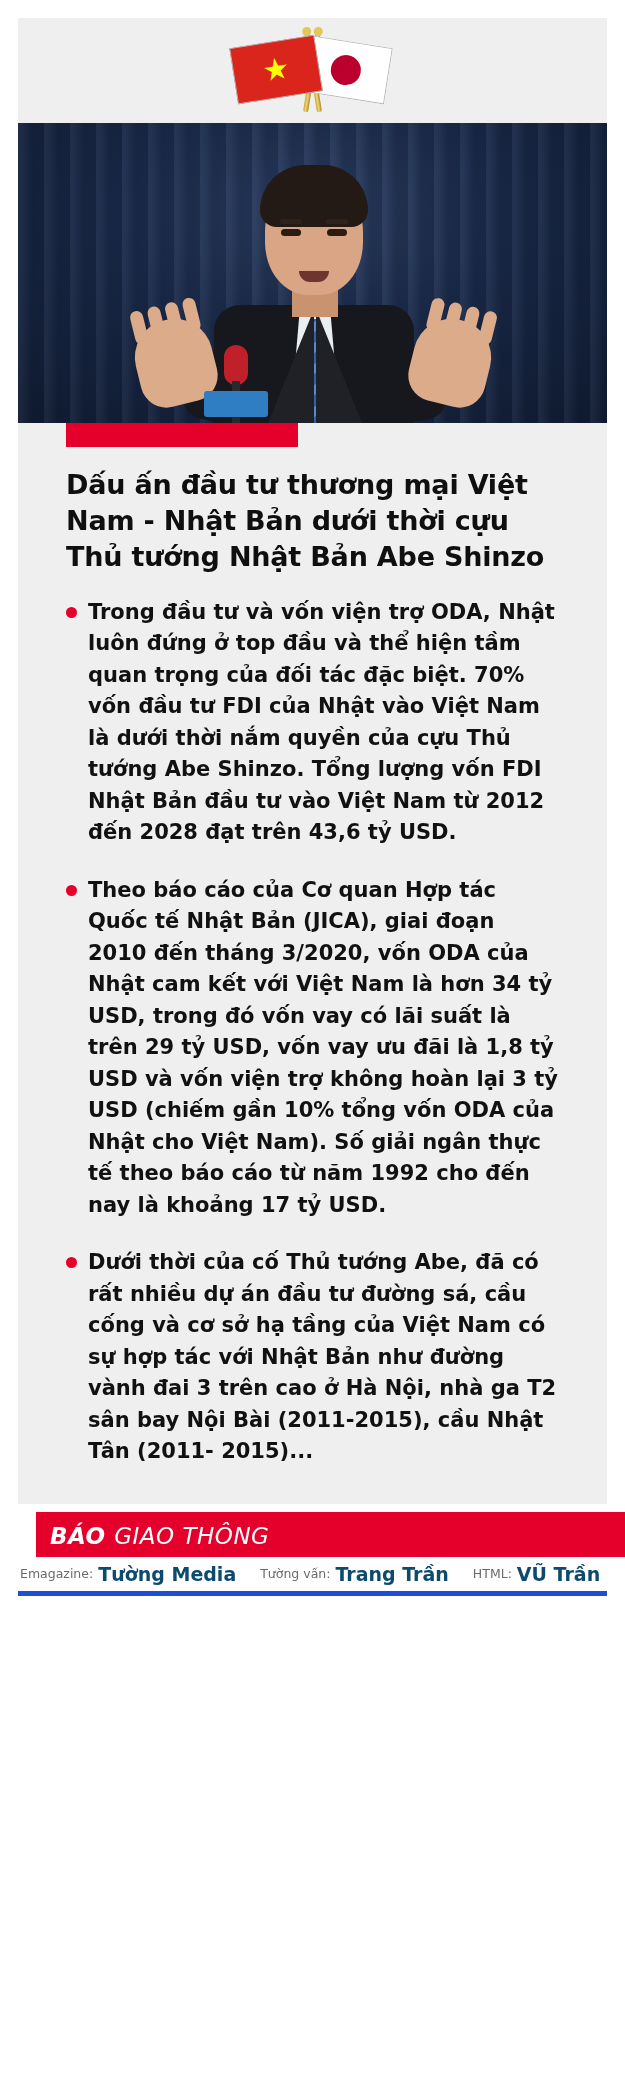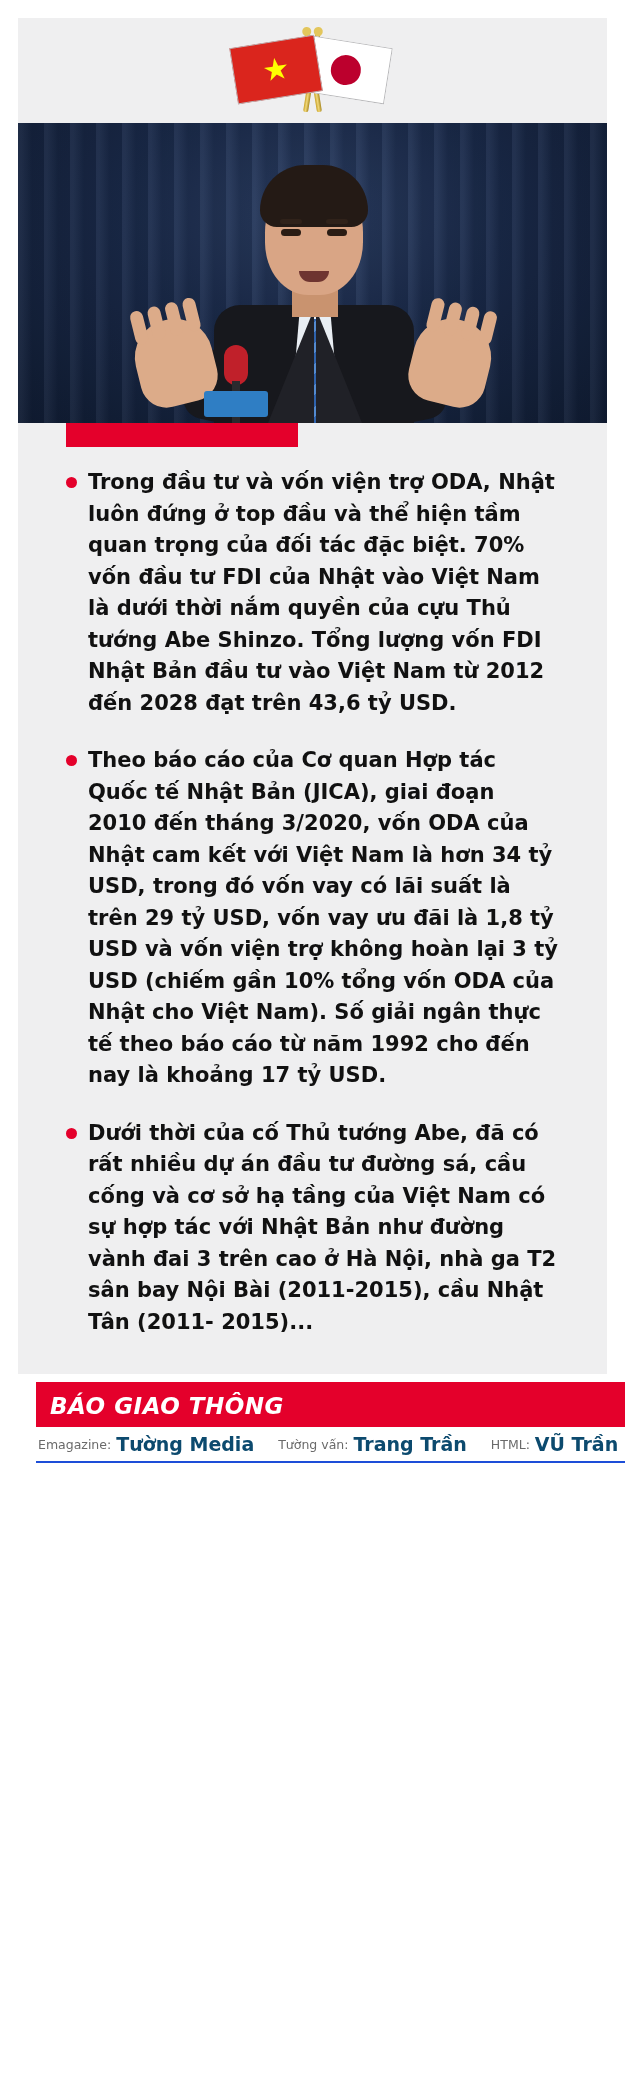--- a/index.html
+++ b/index.html
@@ -253,28 +253,27 @@
     padding-left: 14px;
     box-sizing: border-box;
   }
   .brand-text {
     color: #ffffff;
     font-size: 23px;
     font-weight: bold;
     font-style: italic;
     letter-spacing: 0.5px;
   }
-  .brand-text .thin { font-weight: bold; font-style: italic; }
+  .brand-text .thin { font-weight: normal; font-style: italic; }
   .credits {
     width: 589px;
-    margin-left: 18px;
     display: flex;
     align-items: center;
     height: 34px;
-    border-bottom: 2px solid #1d4ed8;
+    border-bottom: 5px solid #1d4ed8;
     font-size: 12.5px;
     color: #4a4a4a;
   }
   .credit {
     display: flex;
     align-items: center;
     gap: 5px;
     padding: 0 12px;
     white-space: nowrap;
   }
@@ -346,20 +345,21 @@
         <span class="finger" style="left:60px"></span>
       </div>
       <div class="mic"></div>
       <div class="mic-stem"></div>
       <div class="mic-badge"></div>
     </div>
 
     <div class="redbar"></div>
 
     <div class="content">
+      <h1 class="title">Dấu ấn đầu tư thương mại Việt Nam - Nhật Bản dưới thời cựu Thủ tướng Nhật Bản Abe Shinzo</h1>
 
       <p class="para">
         <span class="bullet"></span>
         <span>Trong đầu tư và vốn viện trợ ODA, Nhật luôn đứng ở top đầu và thể hiện tầm quan trọng của đối tác đặc biệt. 70% vốn đầu tư FDI của Nhật vào Việt Nam là dưới thời nắm quyền của cựu Thủ tướng Abe Shinzo. Tổng lượng vốn FDI Nhật Bản đầu tư vào Việt Nam từ 2012 đến 2028 đạt trên 43,6 tỷ USD.</span>
       </p>
 
       <p class="para">
         <span class="bullet"></span>
         <span>Theo báo cáo của Cơ quan Hợp tác Quốc tế Nhật Bản (JICA), giai đoạn 2010 đến tháng 3/2020, vốn ODA của Nhật cam kết với Việt Nam là hơn 34 tỷ USD, trong đó vốn vay có lãi suất là trên 29 tỷ USD, vốn vay ưu đãi là 1,8 tỷ USD và vốn viện trợ không hoàn lại 3 tỷ USD (chiếm gần 10% tổng vốn ODA của Nhật cho Việt Nam). Số giải ngân thực tế theo báo cáo từ năm 1992 cho đến nay là khoảng 17 tỷ USD.</span>
       </p>

